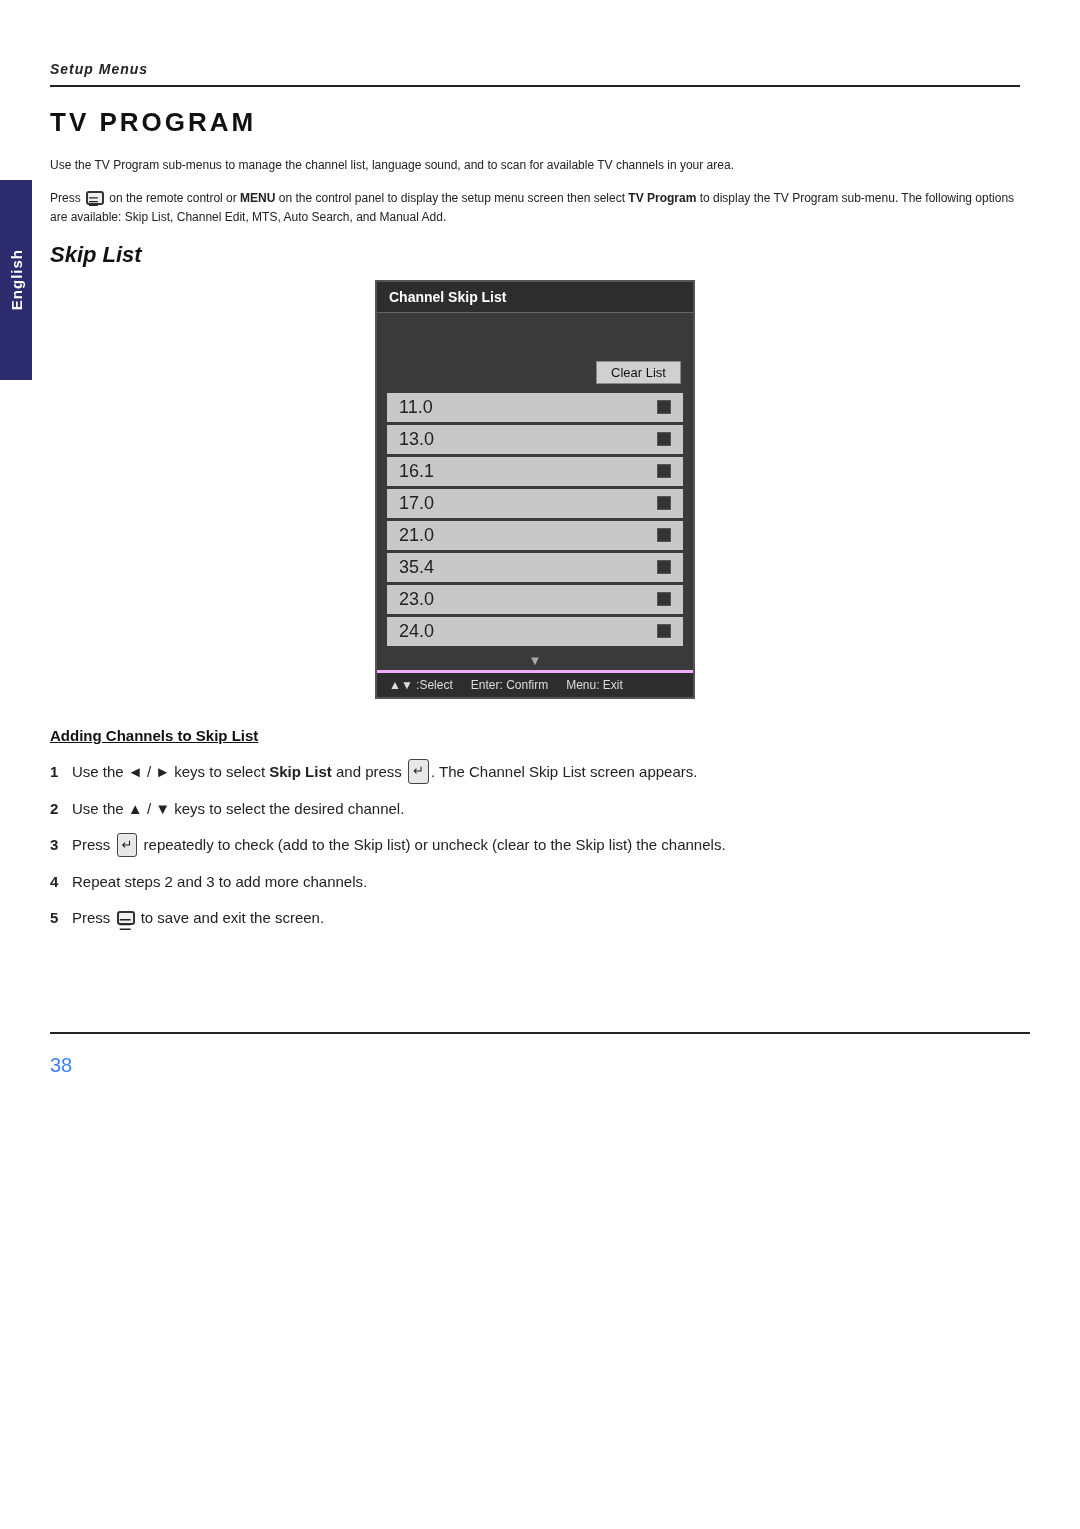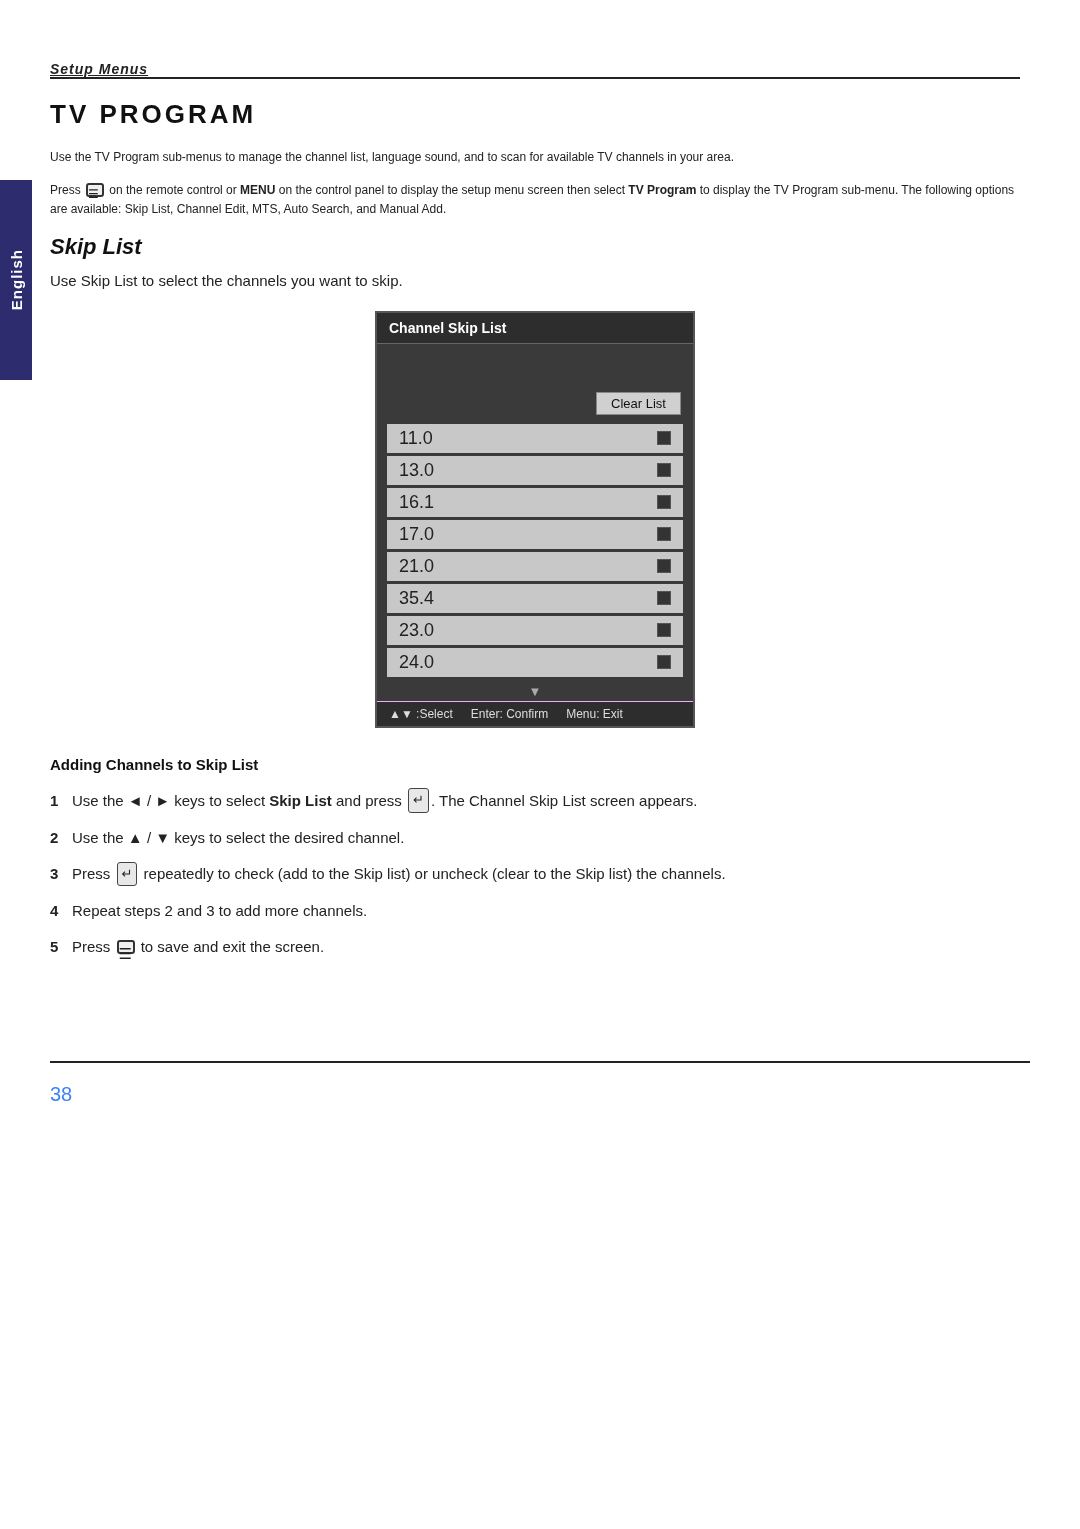--- a/index.html
+++ b/index.html
@@ -48,23 +48,22 @@
     .content {
       margin-left: 50px;
       margin-right: 60px;
       padding-top: 60px;
       padding-bottom: 60px;
     }
 
     
     .section-header {
       border-bottom: 2px solid #222;
-      padding-bottom: 0;
+      padding-bottom: 8px;
       margin-bottom: 20px;
-      text-decoration: underline;
     }
 
     .section-header-title {
       font-style: italic;
       font-weight: bold;
       font-size: 14px;
       letter-spacing: 1px;
       color: #222;
     }
 
@@ -178,36 +177,37 @@
       font-size: 13px;
     }
 
     .channel-skip-list-footer {
       background: #2d2d2d;
       color: #ffffff;
       font-size: 12px;
       padding: 5px 12px;
       display: flex;
       gap: 18px;
-      border-top: 1px solid #f0abfc;
+      border-top: 3px solid #f0abfc;
       align-items: flex-end;
     }
 
     .footer-item {
       display: flex;
       align-items: center;
       gap: 4px;
       color: #ddd;
       font-size: 12px;
     }
 
     
     .adding-channels-heading {
       font-size: 15px;
       font-weight: bold;
+      text-decoration: underline;
       margin-bottom: 16px;
       color: #111;
     }
 
     .steps-list {
       list-style: none;
       padding: 0;
       margin: 0;
     }
 
@@ -294,21 +294,20 @@
     <h1 class="tv-program-heading">TV PROGRAM</h1>
 
     <p class="intro-text">Use the TV Program sub-menus to manage the channel list, language sound, and to scan for available TV channels in your area.</p>
 
     <p class="intro-text">
       Press <span class="remote-icon">☰</span> on the remote control or <span class="bold-text">MENU</span> on the control panel to display the setup menu screen then select <span class="bold-text">TV Program</span> to display the TV Program sub-menu. The following options are available: Skip List, Channel Edit, MTS, Auto Search, and Manual Add.
     </p>
 
     <h2 class="skip-list-heading">Skip List</h2>
 
-    <p class="skip-list-desc">Use Skip List to select the channels you want to skip.</p>
 
     <div class="channel-skip-list-container">
       <div class="channel-skip-list-box">
 
         <div class="channel-skip-list-header">Channel Skip List</div>
 
         <div class="clear-list-row">
           <button class="clear-list-btn">Clear List</button>
         </div>
 

